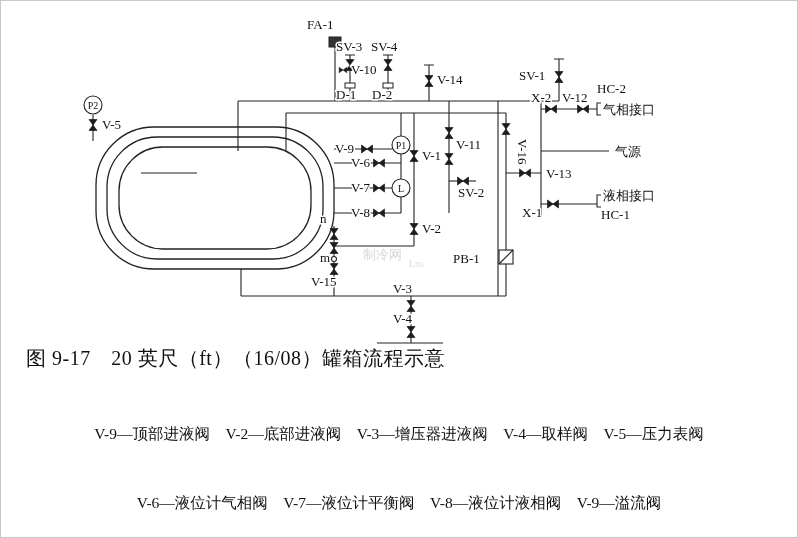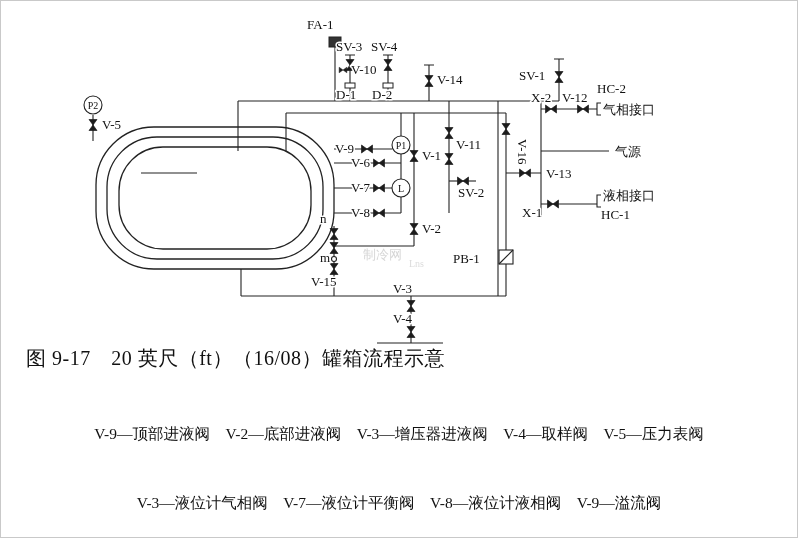--- a/index.html
+++ b/index.html
@@ -169,21 +169,21 @@
     </g>
 
     <text class="wm" x="362" y="258">制冷网</text>
     <text class="wm2" x="408" y="266">Lns</text>
   </svg>
 
   <div class="caption">图 9-17　20 英尺（ft）（16/08）罐箱流程示意</div>
 
   <div class="legend">
     <div>V-9—顶部进液阀　V-2—底部进液阀　V-3—增压器进液阀　V-4—取样阀　V-5—压力表阀</div>
-    <div>V-3—液位计气相阀　V-7—液位计平衡阀　V-8—液位计液相阀　V-9—溢流阀</div>
+    <div>V-6—液位计气相阀　V-7—液位计平衡阀　V-8—液位计液相阀　V-9—溢流阀</div>
     
     
     
     
     
   </div>
 
 </div>
 
 </body></html>

